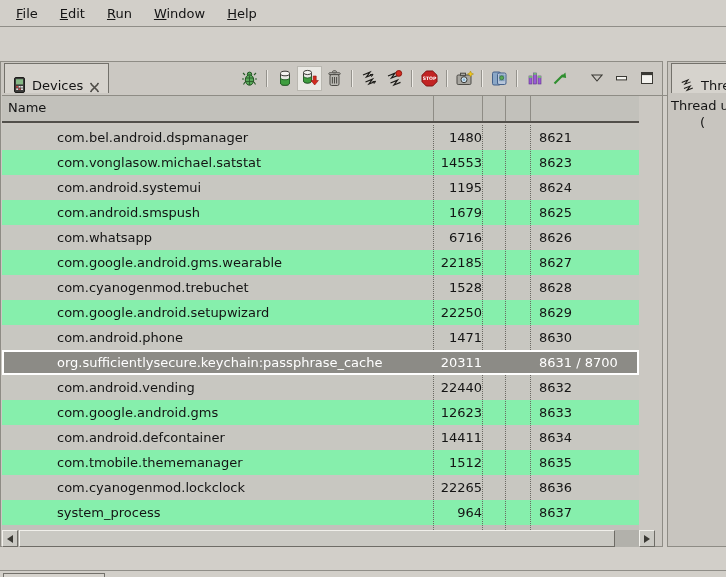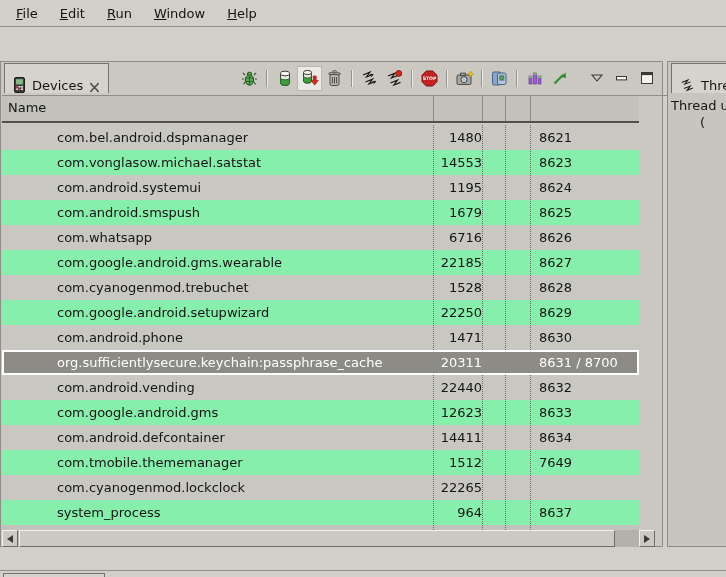--- a/index.html
+++ b/index.html
@@ -322,27 +322,28 @@
           <span class="c-pid">14411</span>
           <span class="c-a"></span>
           <span class="c-b"></span>
           <span class="c-port">8634</span>
         </div>
         <div class="row even">
           <span class="c-name">com.tmobile.thememanager</span>
           <span class="c-pid">1512</span>
           <span class="c-a"></span>
           <span class="c-b"></span>
-          <span class="c-port">7649</span>
+          <span class="c-port">8635</span>
         </div>
         <div class="row odd">
           <span class="c-name">com.cyanogenmod.lockclock</span>
           <span class="c-pid">22265</span>
           <span class="c-a"></span>
           <span class="c-b"></span>
+          <span class="c-port">8636</span>
         </div>
         <div class="row even">
           <span class="c-name">system_process</span>
           <span class="c-pid">964</span>
           <span class="c-a"></span>
           <span class="c-b"></span>
           <span class="c-port">8637</span>
         </div>
         <div class="dotcol" style="left: 431px;"></div>
         <div class="dotcol" style="left: 480px;"></div>

